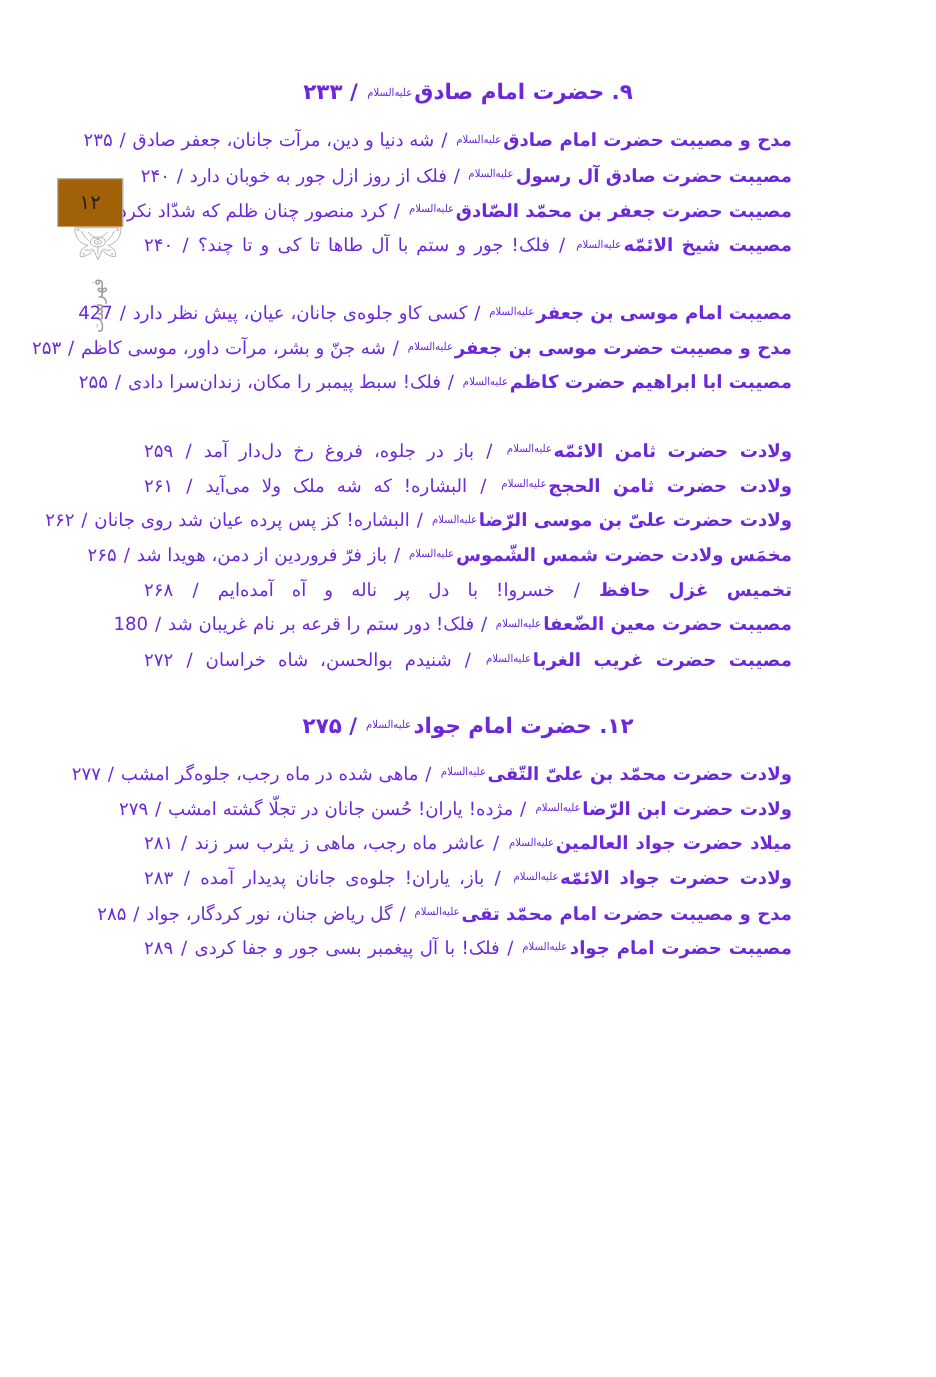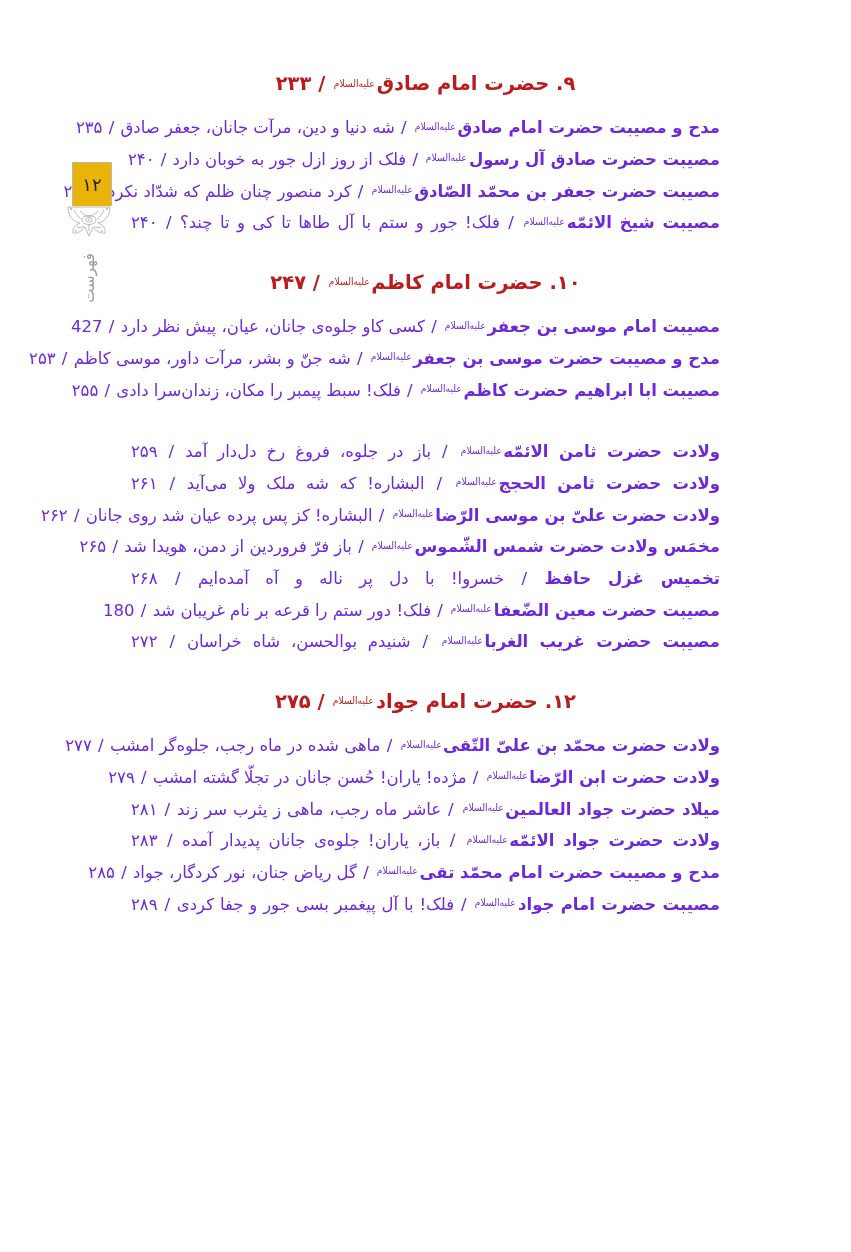--- a/index.html
+++ b/index.html
@@ -32,21 +32,21 @@
 
   .section {
     margin-bottom: 30px;
   }
   .section:last-child { margin-bottom: 0; }
 
   .section-title {
     font-size: 19.5px;
     font-weight: bold;
     line-height: 1.45;
-    color: #b91c1c;
+    color: #6d28d9;
     text-align: center;
     margin: 0 0 14px 0;
     letter-spacing: -0.2px;
   }
 
   .entries {
     margin: 0;
     padding: 0;
     list-style: none;
   }
@@ -87,29 +87,29 @@
 
   
   .margin-tab {
     position: absolute;
     top: 162px;
     left: 66px;       
     width: 46px;
     text-align: center;
   }
   .tab-box {
-    width: 40px;
+    width: 60px;
     height: 44px;
     border: 1px solid #b9b9b9;
     border-bottom: none;
     box-sizing: border-box;
     display: flex;
     align-items: center;
     justify-content: center;
-    background: #eab308;
+    background: #a16207;
   }
   .tab-number {
     font-size: 18px;
     color: #222222;
     line-height: 1;
   }
   .tab-ornament {
     width: 46px;
     height: 34px;
     margin-top: -1px;
@@ -136,21 +136,20 @@
       <div class="section">
         <div class="section-title"><span>۹. </span><span>حضرت امام صادق</span><span class="hon">علیه‌السلام</span><span class="sep"> / </span><span>۲۳۳</span></div>
         <ul class="entries">
           <li class="entry"><span class="t">مدح و مصیبت حضرت امام صادق</span><span class="hon">علیه‌السلام</span><span class="sep"> / </span><span class="d">شه دنیا و دین، مرآت جانان، جعفر صادق</span><span class="sep"> / </span><span class="pg">۲۳۵</span></li>
           <li class="entry"><span class="t">مصیبت حضرت صادق آل رسول</span><span class="hon">علیه‌السلام</span><span class="sep"> / </span><span class="d">فلک از روز ازل جور به خوبان دارد</span><span class="sep"> / </span><span class="pg">۲۴۰</span></li>
           <li class="entry"><span class="t">مصیبت حضرت جعفر بن محمّد الصّادق</span><span class="hon">علیه‌السلام</span><span class="sep"> / </span><span class="d">کرد منصور چنان ظلم که شدّاد نکرد</span><span class="sep"> / </span><span class="pg">۲۴۲</span></li>
           <li class="entry"><span class="t">مصیبت شیخ الائمّه</span><span class="hon">علیه‌السلام</span><span class="sep"> / </span><span class="d">فلک! جور و ستم با آل طاها تا کی و تا چند؟</span><span class="sep"> / </span><span class="pg">۲۴۰</span></li>
         </ul>
       </div>
       <div class="section">
-        <div class="section-title"><span>۱۰. </span><span>حضرت امام کاظم</span><span class="hon">علیه‌السلام</span><span class="sep"> / </span><span>۲۴۷</span></div>
         <ul class="entries">
           <li class="entry"><span class="t">مصیبت امام موسی بن جعفر</span><span class="hon">علیه‌السلام</span><span class="sep"> / </span><span class="d">کسی کاو جلوه‌ی جانان، عیان، پیش نظر دارد</span><span class="sep"> / </span><span class="pg">427</span></li>
           <li class="entry"><span class="t">مدح و مصیبت حضرت موسی بن جعفر</span><span class="hon">علیه‌السلام</span><span class="sep"> / </span><span class="d">شه جنّ و بشر، مرآت داور، موسی کاظم</span><span class="sep"> / </span><span class="pg">۲۵۳</span></li>
           <li class="entry"><span class="t">مصیبت ابا ابراهیم حضرت کاظم</span><span class="hon">علیه‌السلام</span><span class="sep"> / </span><span class="d">فلک! سبط پیمبر را مکان، زندان‌سرا دادی</span><span class="sep"> / </span><span class="pg">۲۵۵</span></li>
         </ul>
       </div>
       <div class="section">
         <ul class="entries">
           <li class="entry"><span class="t">ولادت حضرت ثامن الائمّه</span><span class="hon">علیه‌السلام</span><span class="sep"> / </span><span class="d">باز در جلوه، فروغ رخ دل‌دار آمد</span><span class="sep"> / </span><span class="pg">۲۵۹</span></li>
           <li class="entry"><span class="t">ولادت حضرت ثامن الحجج</span><span class="hon">علیه‌السلام</span><span class="sep"> / </span><span class="d">البشاره! که شه ملک ولا می‌آید</span><span class="sep"> / </span><span class="pg">۲۶۱</span></li>

